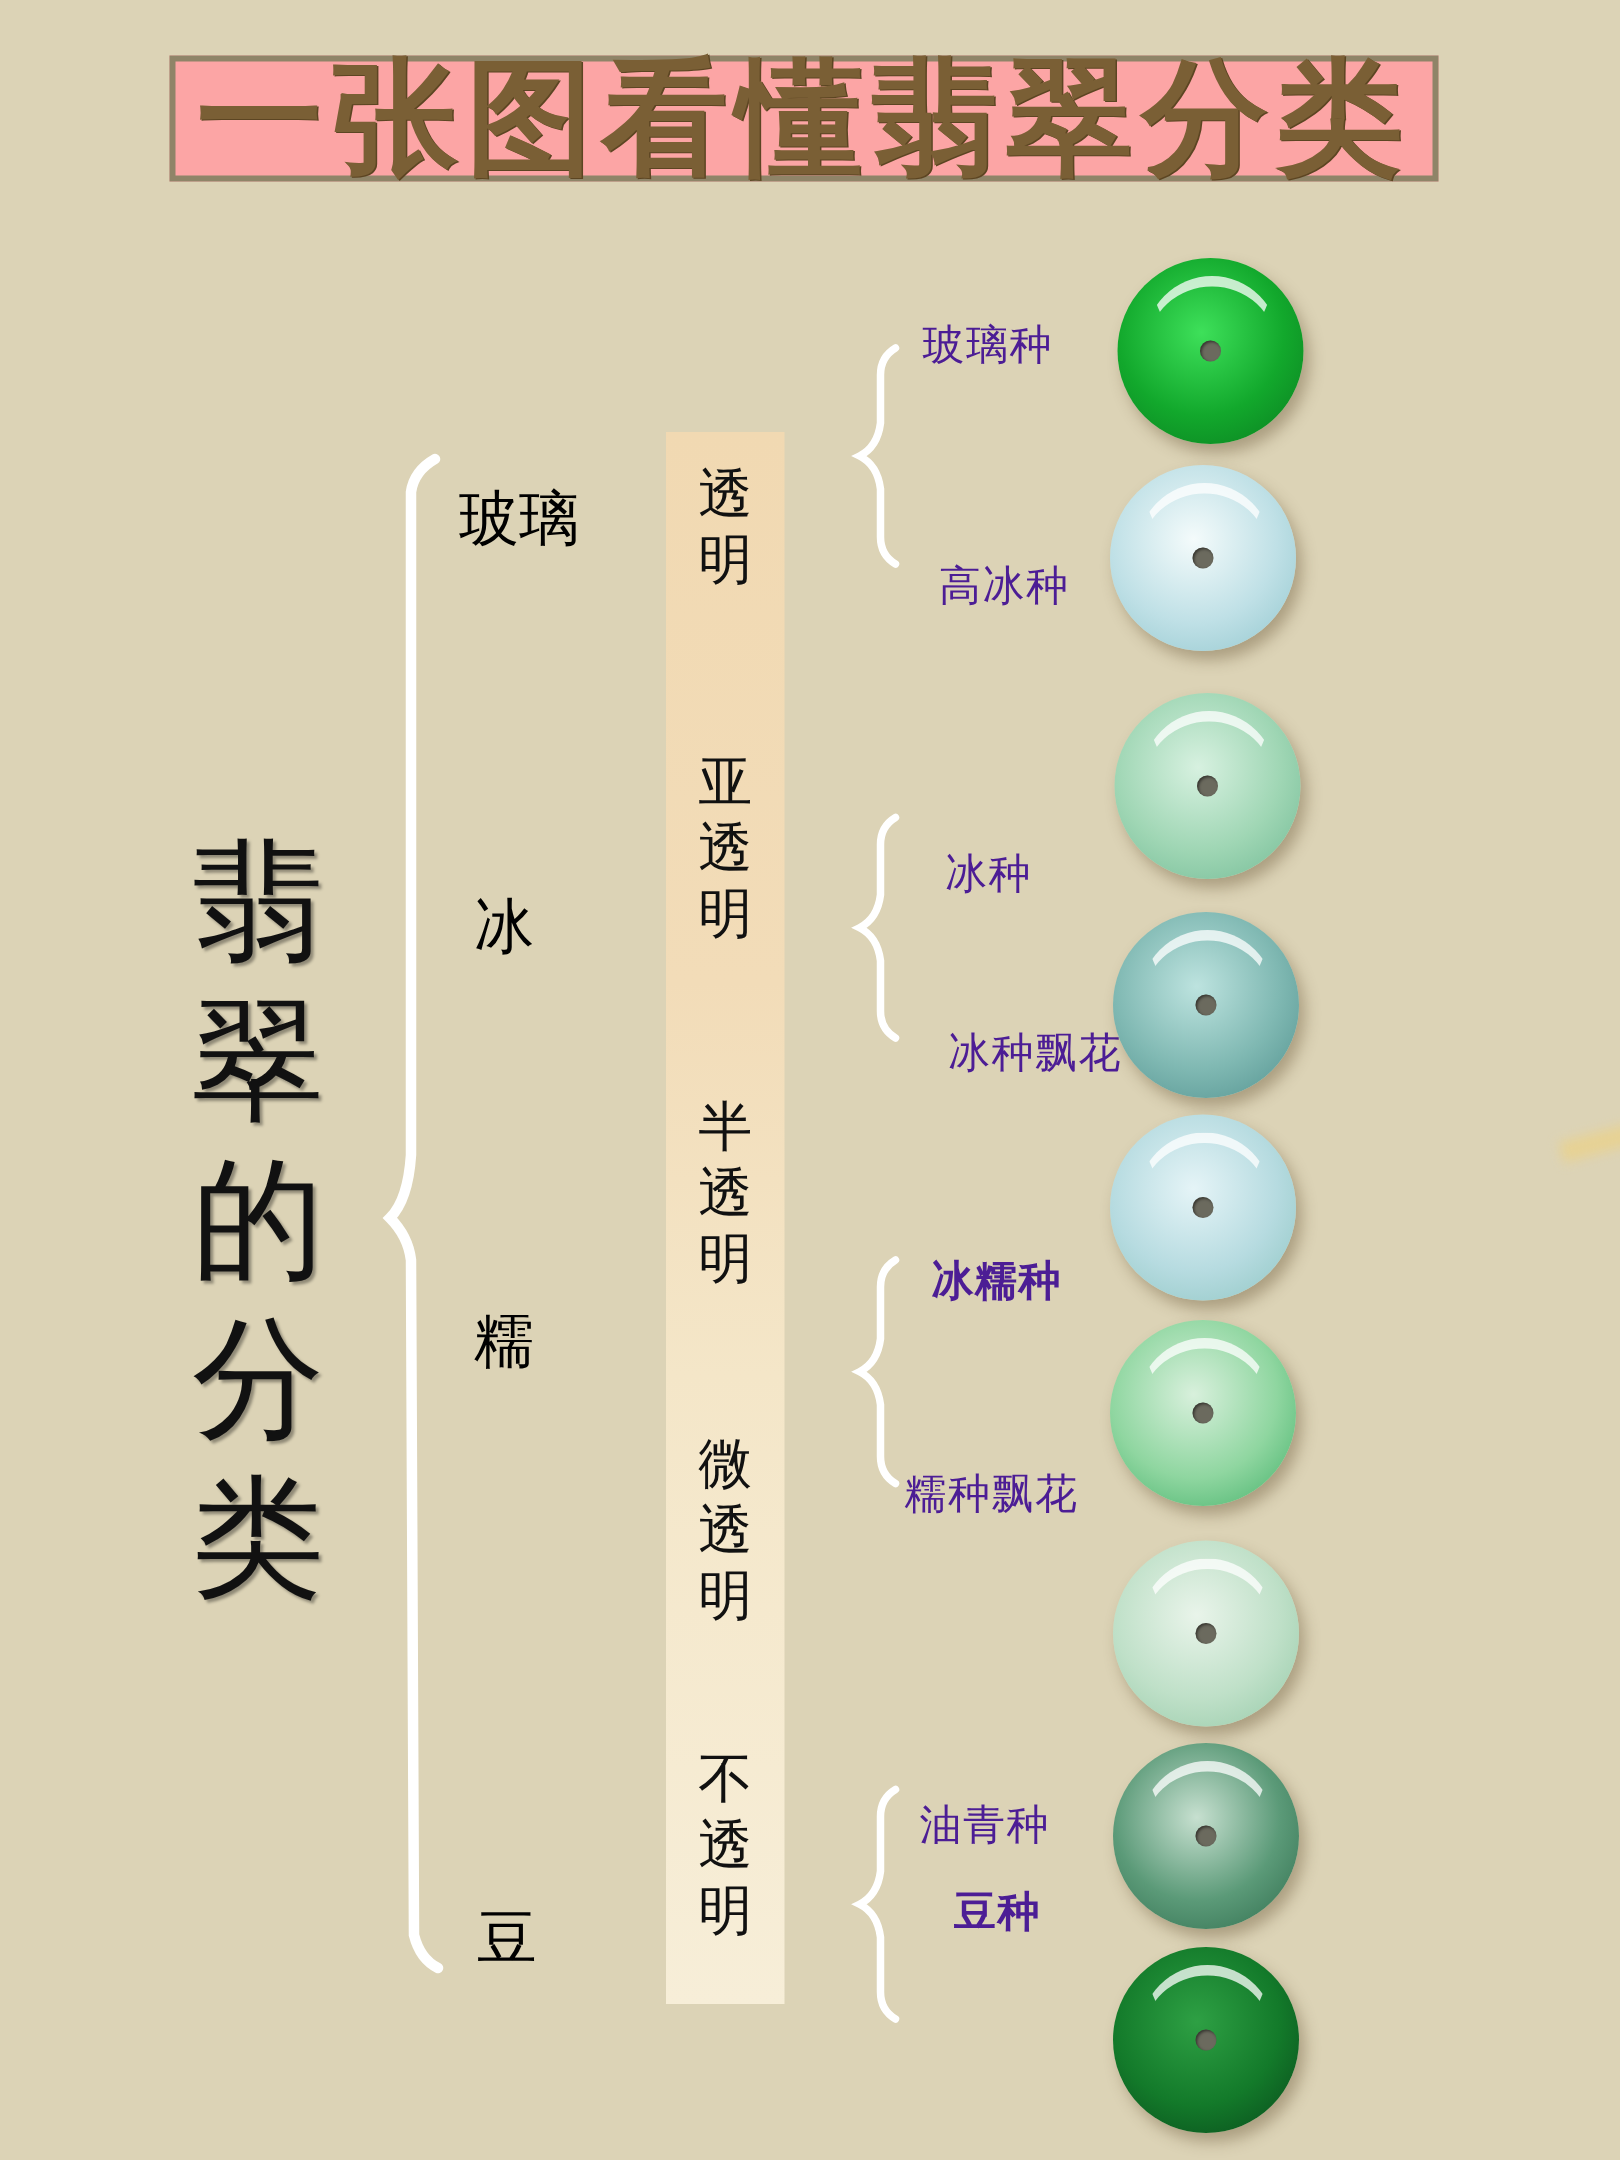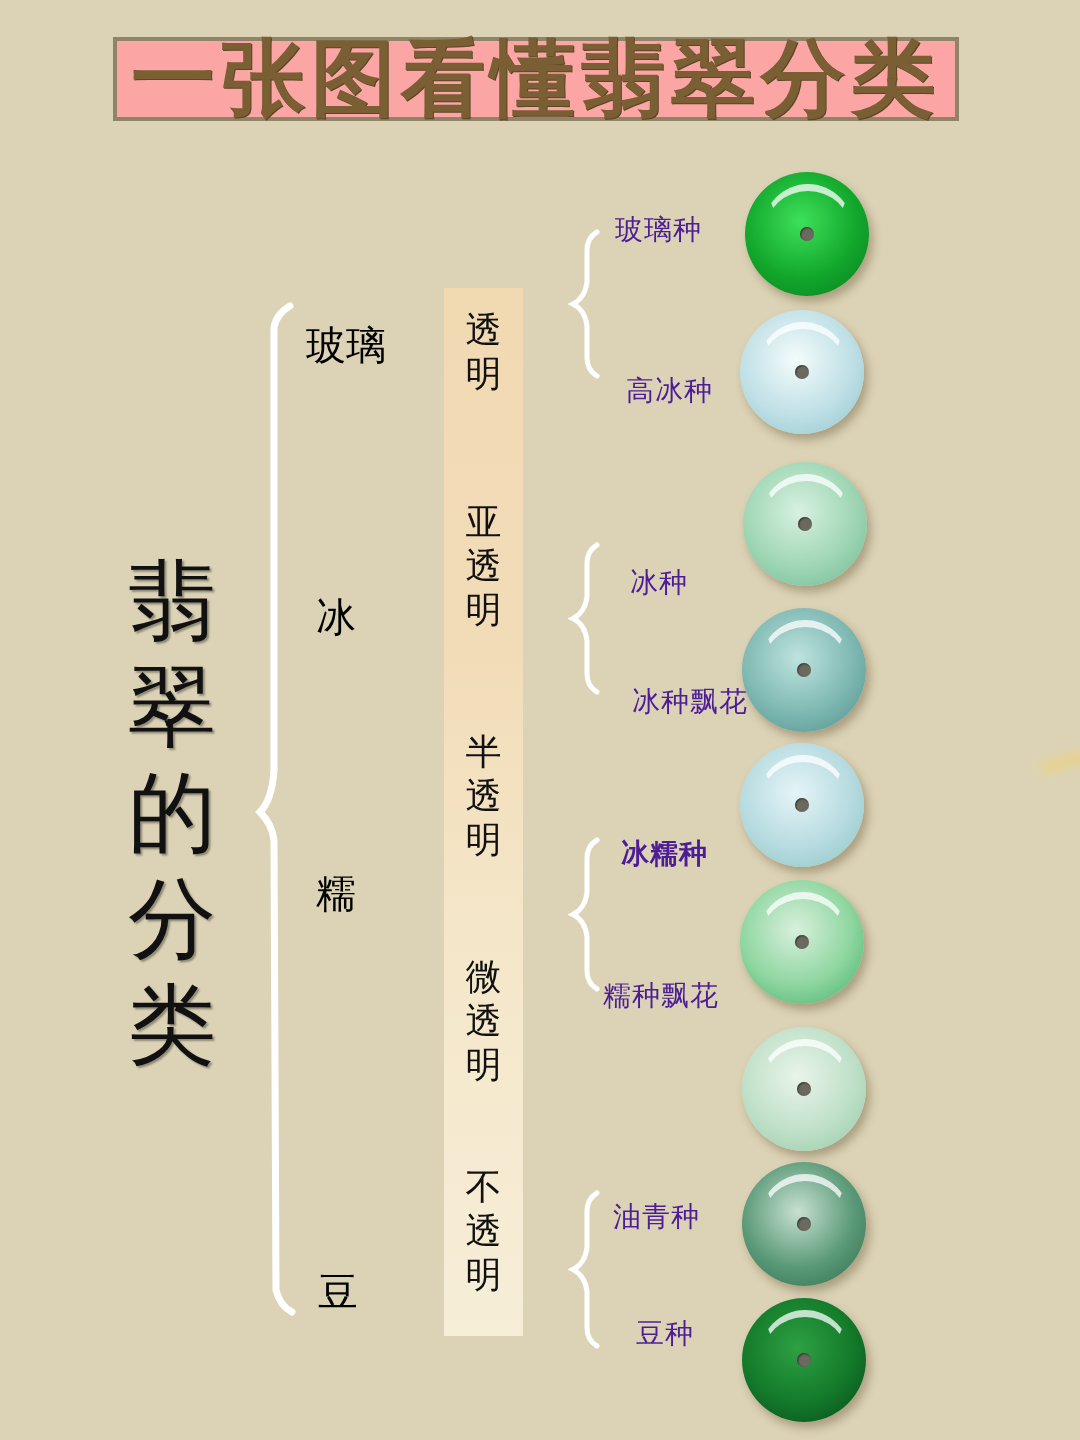--- a/index.html
+++ b/index.html
@@ -157,20 +157,20 @@
     </div>
     <div class="disc" style="left: 742px; top: 1027px; background: radial-gradient(circle at 45% 40%, rgb(233, 244, 234) 0%, rgb(191, 224, 200) 55%, rgb(147, 200, 166) 100%);">
       <div class="shine" style="left: 18px; top: 12px; width: 84px; height: 84px;"></div>
       <div class="hole"></div>
     </div>
     <div class="type-label" style="left: 613px; top: 1166px; margin-top: 32px;">油青种</div>
     <div class="disc" style="left: 742px; top: 1162px; background: radial-gradient(circle at 45% 40%, rgb(199, 224, 208) 0%, rgb(91, 154, 120) 55%, rgb(45, 106, 75) 100%);">
       <div class="shine" style="left: 18px; top: 12px; width: 84px; height: 84px;"></div>
       <div class="hole"></div>
     </div>
-    <div class="type-label" style="left: 636px; top: 1315px;">豆种</div>
+    <div class="type-label" style="left: 636px; top: 1256px; font-weight: bold;">豆种</div>
     <div class="disc" style="left: 742px; top: 1298px; background: radial-gradient(circle at 45% 40%, rgb(46, 160, 68) 0%, rgb(19, 122, 42) 55%, rgb(8, 69, 26) 100%);">
       <div class="shine" style="left: 18px; top: 12px; width: 84px; height: 84px;"></div>
       <div class="hole"></div>
     </div>
   </div>
 
 <div class="glow"></div>
 
 </body></html>

